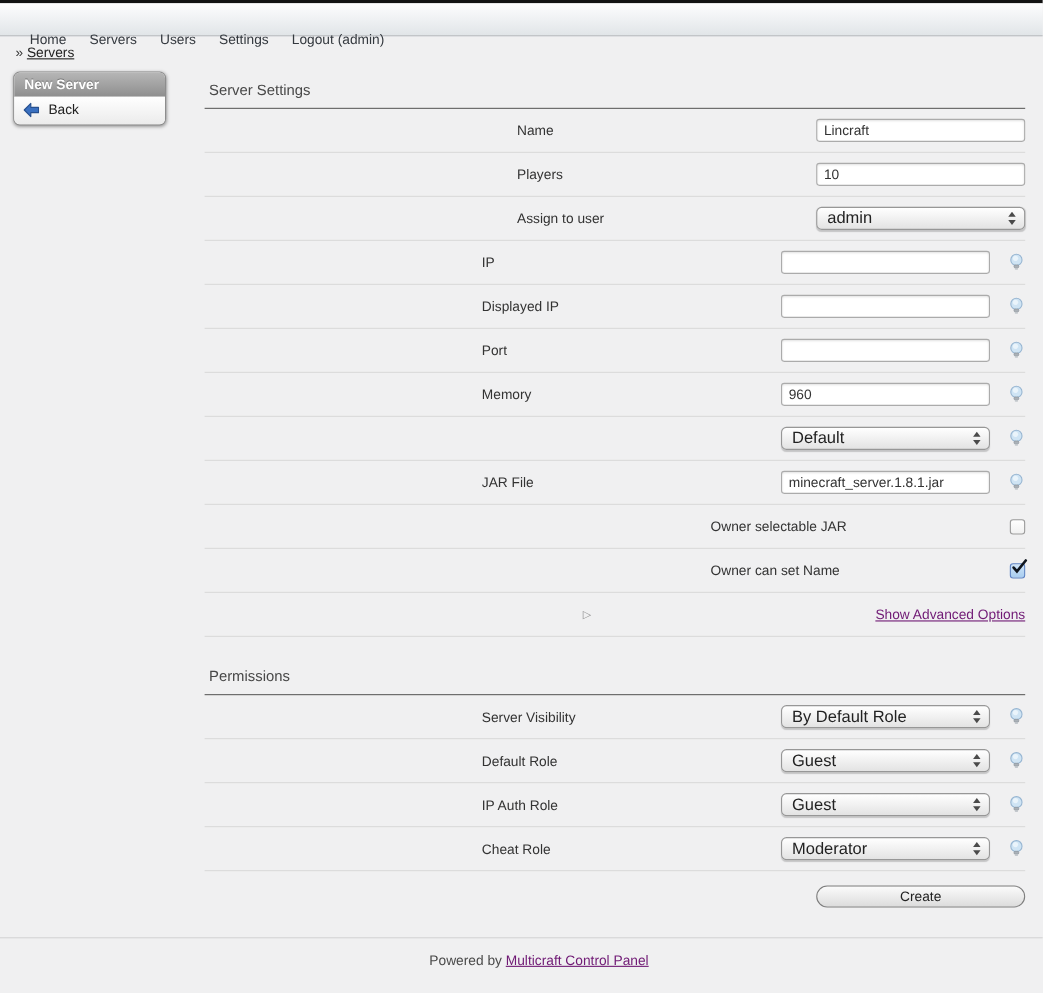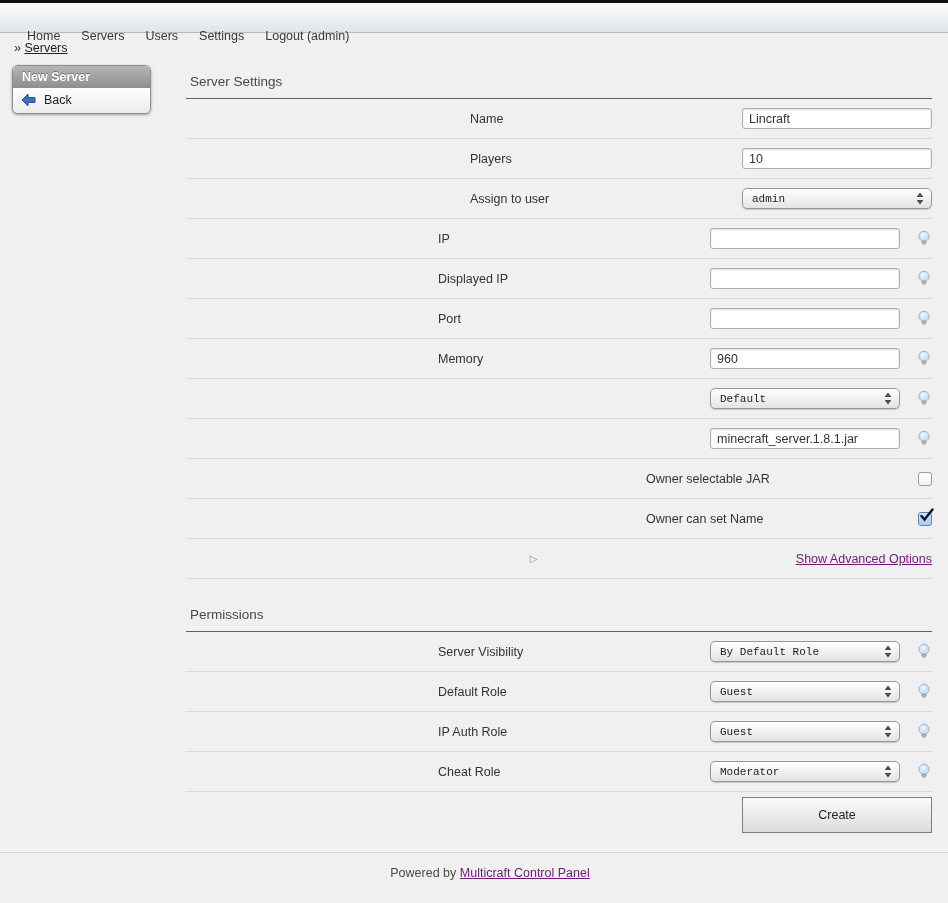--- a/index.html
+++ b/index.html
@@ -77,38 +77,38 @@
     outline:none;
   }
   .select-box {
     width:190px; height:21px;
     border:1px solid #979797; border-radius:5px;
     background:linear-gradient(#ffffff, #e3e3e3);
     box-shadow:0 1px 1px rgba(0,0,0,.18);
     display:flex; align-items:center;
     padding:0 7px 0 9px; cursor:pointer;
   }
-  .select-value { font-size:11px; color:#222;font-family:Liberation Mono, monospace; }
+  .select-value { font-size:15px; color:#222; }
   .stepper { margin-left:auto; display:flex; align-items:center; }
   .checkbox {
     width:14px; height:14px; position:relative;
     border:1px solid #9b9b9b; border-radius:3px;
     background:linear-gradient(#ffffff, #f1f1f1);
     cursor:pointer; display:inline-block;
   }
   .checkbox.checked {
     border-color:#5d83c4;
     background:linear-gradient(#cfe4f8, #a8cdf0);
   }
   .check-svg { position:absolute; left:0px; top:-5px; overflow:visible; }
   .adv-link, .footer a { color:#701a75; text-decoration:underline; cursor:pointer; font-size:12.5px; }
   .help-bulb { margin-left:16px; display:inline-flex; cursor:pointer; }
   .create-button {
-    width:190px; height:36px;
-    border:1px solid #7e7e7e; border-radius:0;
+    width:190px; height:20px;
+    border:1px solid #7e7e7e; border-radius:10px;
     background:linear-gradient(#fbfbfb, #dcdcdc);
     font-size:12.5px; color:#222;
     font-family:"Liberation Sans", sans-serif;
     cursor:pointer;
   }
   
   .footer-sep { margin-top:14px; border-top:1px solid #d5d5d5; }
   .footer { text-align:center; padding-top:13px; font-size:12.5px; color:#4a4a4a;margin-left:32px; }
 </style>
 </head>
@@ -276,20 +276,24 @@
         <svg width="16" height="17" viewBox="0 0 16 17">
           <circle cx="8" cy="6.3" r="5.1" fill="#cfe4f4" stroke="#98b6d2" stroke-width="1"></circle>
           <circle cx="7.2" cy="4.8" r="2.4" fill="#eaf4fb"></circle>
           <rect x="5.9" y="10.9" width="4.2" height="2.6" rx="1" fill="#aab1b8" stroke="#8e959c" stroke-width="0.7"></rect>
           <rect x="6.5" y="13.7" width="3" height="1.5" rx="0.7" fill="#c2c7cc"></rect>
         </svg>
       </span>
     </div>
   </div>
         <div class="form-row">
+    <div class="row-label">
+      <span class="label-text">JAR File</span>
+
+    </div>
     <div class="row-control">
       <input class="text-input" value="minecraft_server.1.8.1.jar" style="">
 
       <span class="help-bulb">
         <svg width="16" height="17" viewBox="0 0 16 17">
           <circle cx="8" cy="6.3" r="5.1" fill="#cfe4f4" stroke="#98b6d2" stroke-width="1"></circle>
           <circle cx="7.2" cy="4.8" r="2.4" fill="#eaf4fb"></circle>
           <rect x="5.9" y="10.9" width="4.2" height="2.6" rx="1" fill="#aab1b8" stroke="#8e959c" stroke-width="0.7"></rect>
           <rect x="6.5" y="13.7" width="3" height="1.5" rx="0.7" fill="#c2c7cc"></rect>
         </svg>

